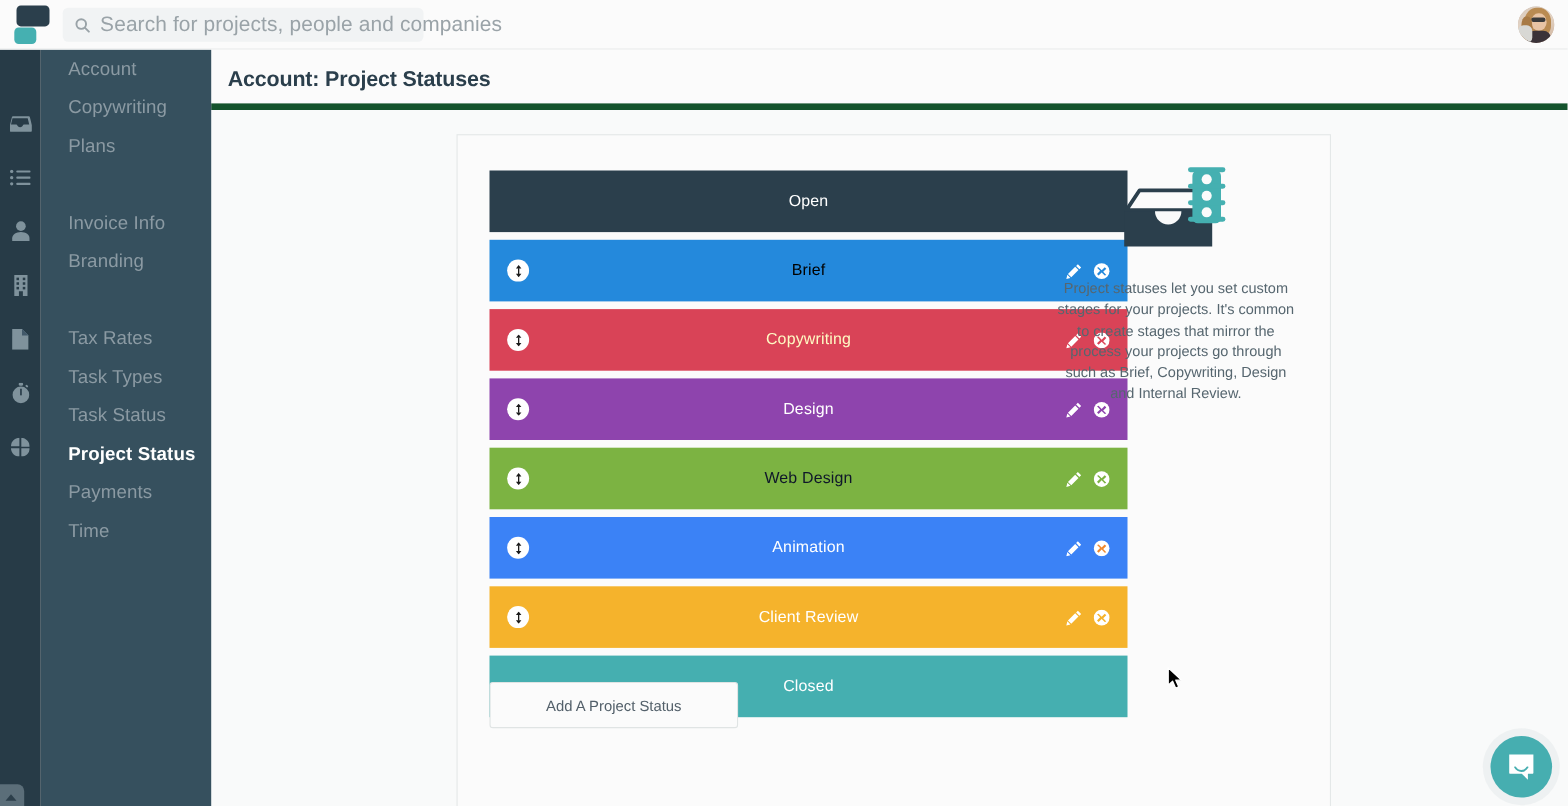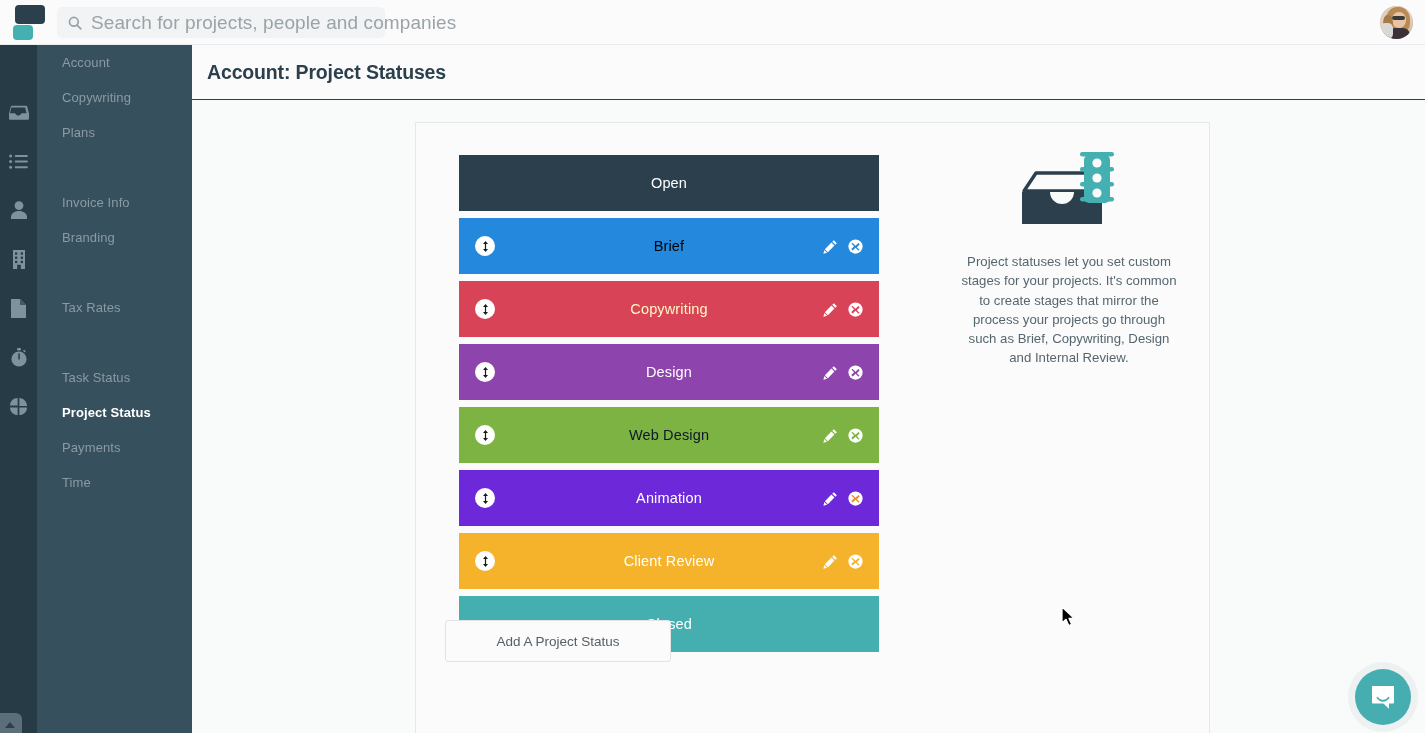--- a/index.html
+++ b/index.html
@@ -97,36 +97,36 @@
   #subnav {
     position: absolute; left: 37px; top: 45px;
     width: 155px; height: 688px;
     background: #36505e;
     z-index: 25;
   }
   .nav-item {
     position: absolute; left: 0; width: 155px; height: 35px;
     display: flex; align-items: center;
     padding-left: 25px;
-    font-size: 13px;
+    font-size: 17px;
     color: #8b9aa3;
     letter-spacing: .1px;
     white-space: nowrap;
   }
   .nav-item.active {
     color: #ffffff;
     font-weight: bold;
   }
 
   
   #pagehead {
     position: absolute; left: 192px; top: 45px;
     width: 1233px; height: 55px;
     background: #fbfbfb;
-    border-bottom: 1px solid #14532d;
+    border-bottom: 6px solid #14532d;
     z-index: 10;
   }
   #pagetitle {
     position: absolute; left: 15px; top: 16px;
     font-size: 19.5px; font-weight: bold;
     color: #2b3f4c;
     letter-spacing: -.15px;
   }
   #pagebody {
     position: absolute; left: 192px; top: 100px;
@@ -135,22 +135,22 @@
   }
   #card {
     position: absolute; left: 223px; top: 22px;
     width: 795px; height: 620px;
     background: #fbfbfb;
     border: 1px solid #e4e8e8;
   }
 
   
   #statuslist {
-    position: absolute; left: 43px; top: 32px;
-    width: 420px;
+    position: absolute; left: 29px; top: 32px;
+    width: 580px;
   }
   .status-row {
     position: relative;
     height: 56px;
     margin-bottom: 7px;
     display: flex; align-items: center; justify-content: center;
   }
   .status-label {
     font-size: 14.5px;
     letter-spacing: .15px;
@@ -350,20 +350,23 @@
     </div>
   <div class="nav-item" style="top:140px">
       <span>Invoice Info</span>
     </div>
   <div class="nav-item" style="top:175px">
       <span>Branding</span>
     </div>
   <div class="nav-item" style="top:245px">
       <span>Tax Rates</span>
     </div>
+  <div class="nav-item" style="top:280px">
+      <span>Task Types</span>
+    </div>
   <div class="nav-item" style="top:315px">
       <span>Task Status</span>
     </div>
   <div class="nav-item active" style="top:350px">
       <span>Project Status</span>
     </div>
   <div class="nav-item" style="top:385px">
       <span>Payments</span>
     </div>
   <div class="nav-item" style="top:420px">
@@ -481,21 +484,21 @@
           </span>
           <span class="act-btn">
             <svg width="15" height="15" viewBox="0 0 16 16">
               <circle cx="8" cy="8" r="7.6" fill="#ffffff"></circle>
               <path d="M5 4.2l3 3 3-3 1.5 1.5-3 3 3 3L11 12.2l-3-3-3 3L3.5 10.7l3-3-3-3L5 4.2z" fill="#7cb342"></path>
             </svg>
           </span>
         </span>
       </div>
 
-      <div class="status-row" style="background:#6d28d9">
+      <div class="status-row" style="background:#3b82f6">
         <span class="drag-handle">
           <svg width="11" height="11" viewBox="0 0 11 11" fill="#1a1a1a">
             <path d="M5.5 0L8 3.1H3L5.5 0z"></path>
               <path d="M5.5 11L3 7.9h5L5.5 11z"></path>
             <rect x="4.9" y="2.8" width="1.2" height="5.4"></rect>
           </svg>
         </span>
         <span class="status-label" style="color:#ffffff">Animation</span>
         <span class="row-actions">
           <span class="act-btn">

